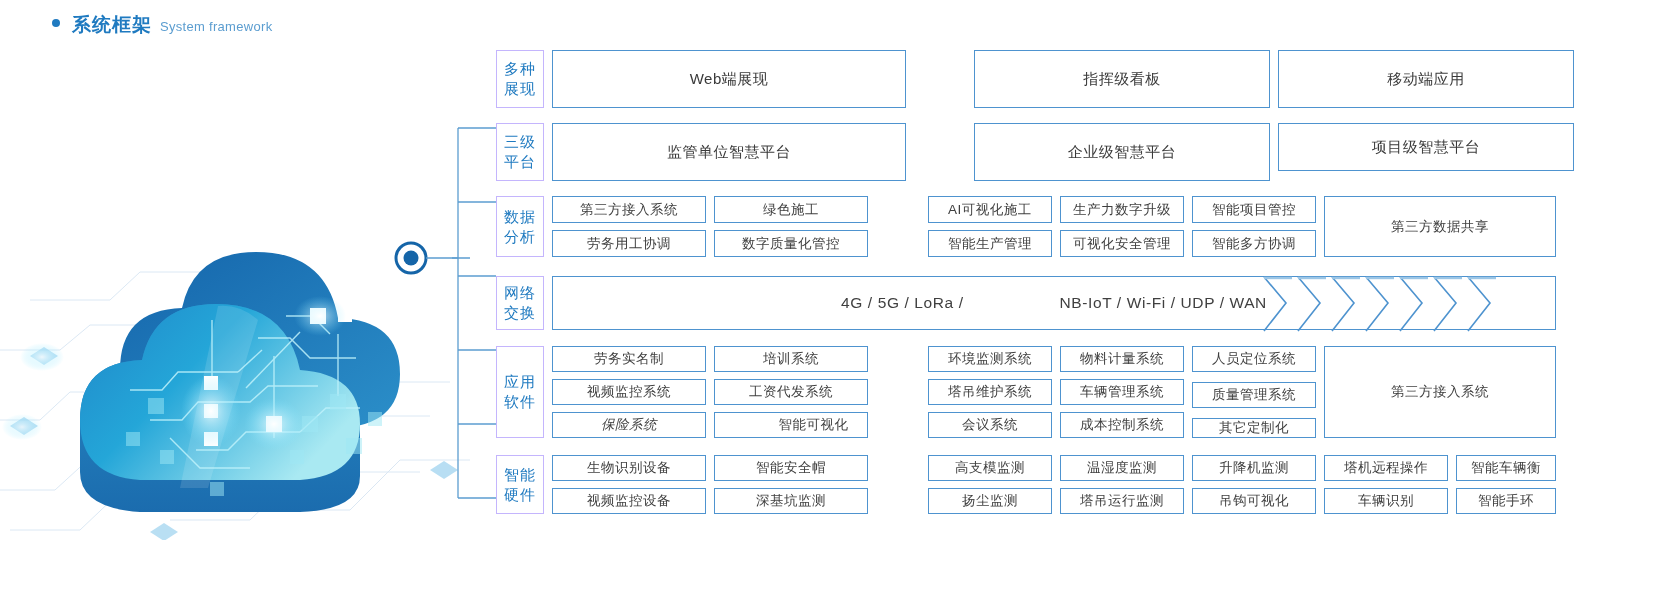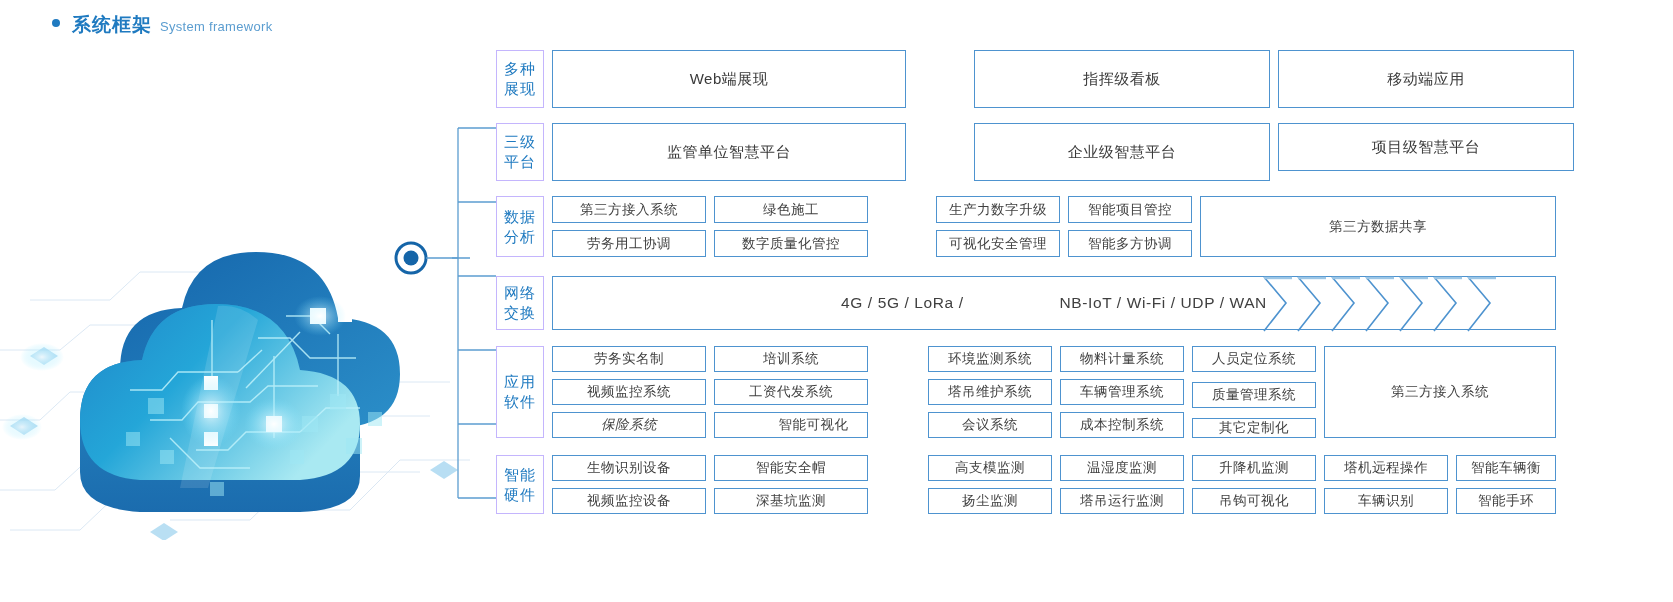--- a/index.html
+++ b/index.html
@@ -223,20 +223,24 @@
       <div class="grp" style="width:154px;height:61px;">
         <div class="cell" style="height:27px;">第三方接入系统</div>
         <div class="cell" style="height:27px;">劳务用工协调</div>
       </div>
       <div style="width:8px;flex:none;"></div>
       <div class="grp" style="width:154px;height:61px;">
         <div class="cell" style="height:27px;">绿色施工</div>
         <div class="cell" style="height:27px;">数字质量化管控</div>
       </div>
       <div style="width:60px;flex:none;"></div>
+      <div class="grp" style="width:124px;height:61px;">
+        <div class="cell" style="height:27px;">AI可视化施工</div>
+        <div class="cell" style="height:27px;">智能生产管理</div>
+      </div>
       <div style="width:8px;flex:none;"></div>
       <div class="grp" style="width:124px;height:61px;">
         <div class="cell" style="height:27px;">生产力数字升级</div>
         <div class="cell" style="height:27px;">可视化安全管理</div>
       </div>
       <div style="width:8px;flex:none;"></div>
       <div class="grp" style="width:124px;height:61px;">
         <div class="cell" style="height:27px;">智能项目管控</div>
         <div class="cell" style="height:27px;">智能多方协调</div>
       </div>

